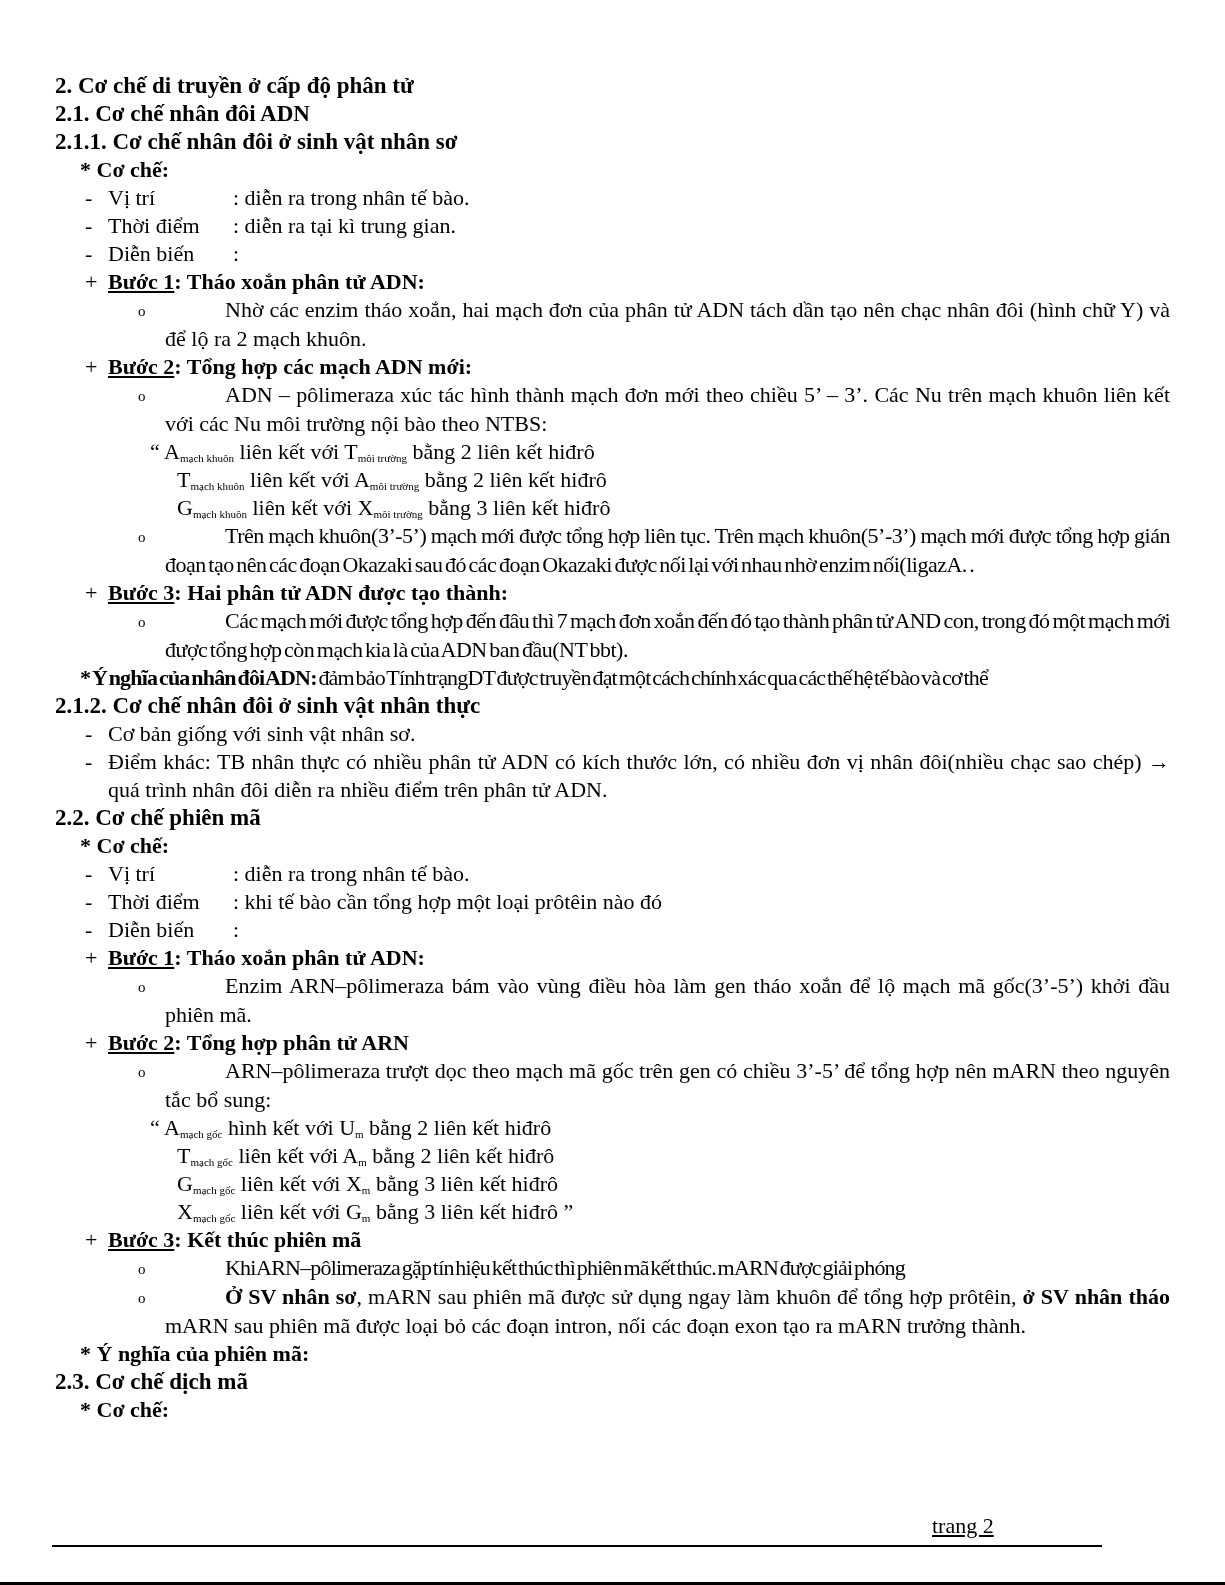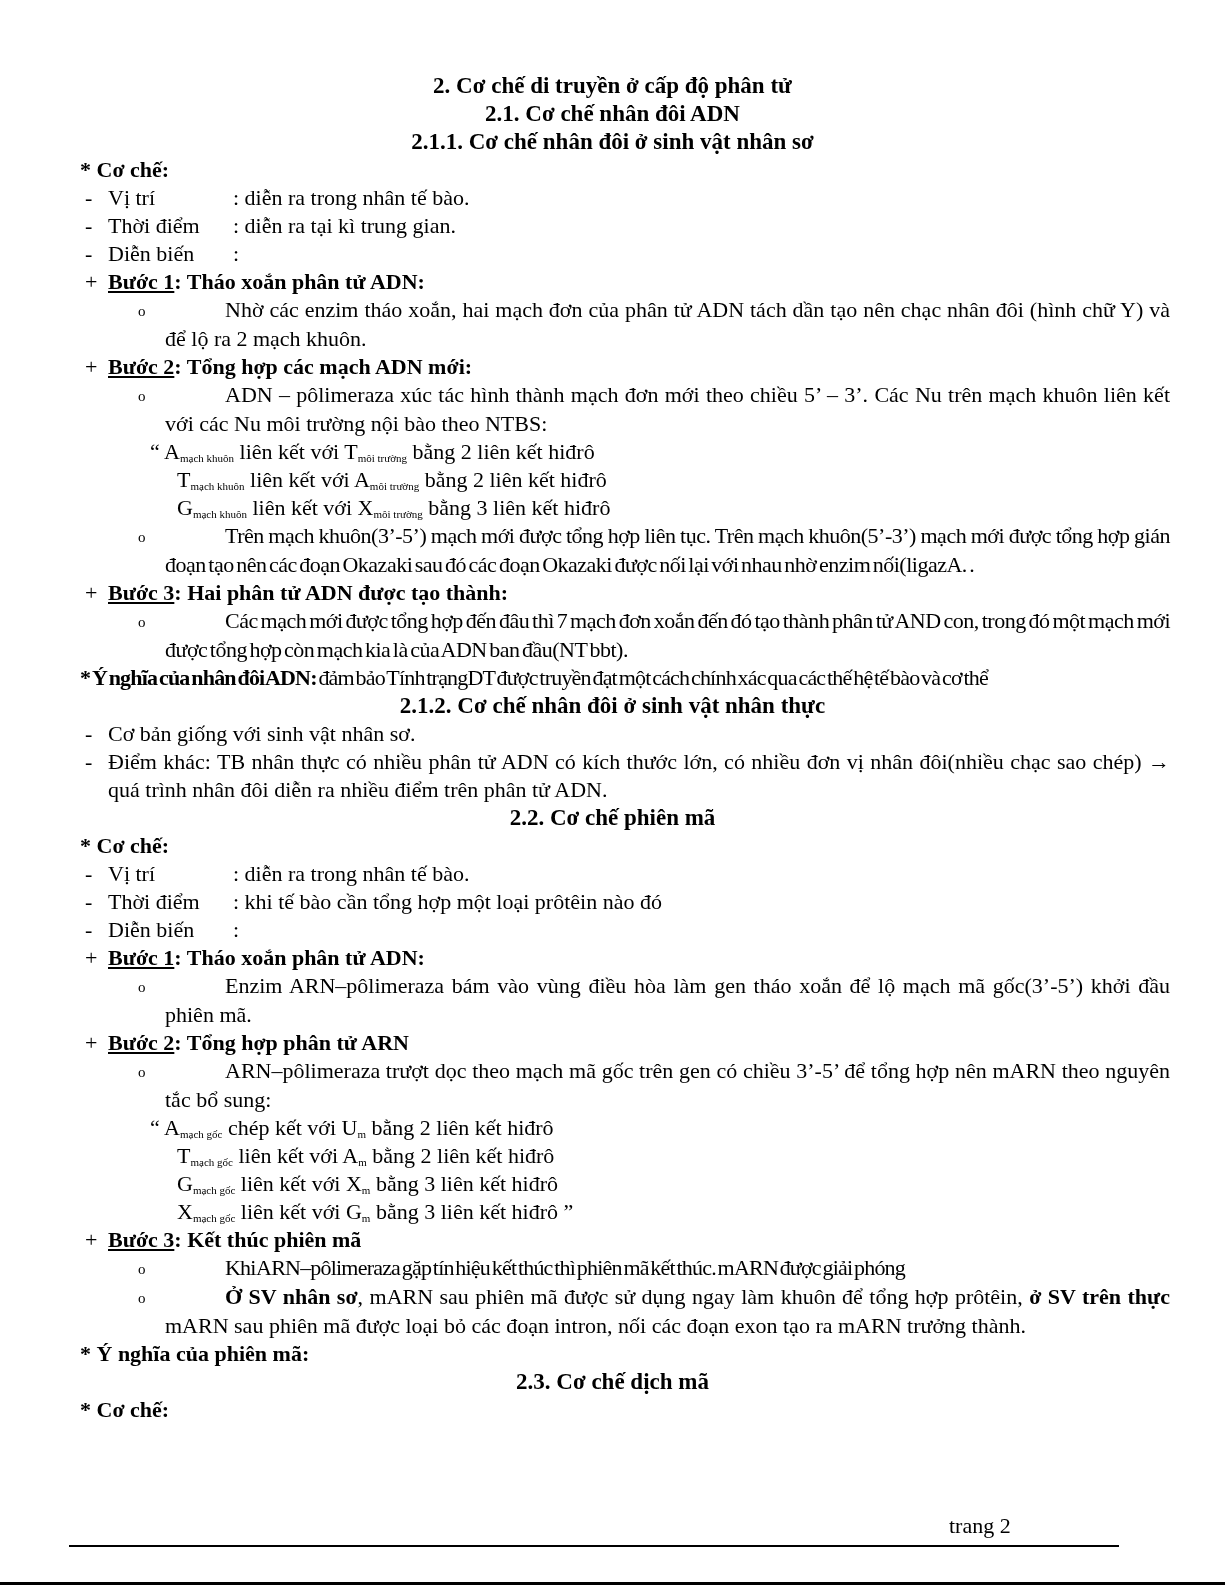--- a/index.html
+++ b/index.html
@@ -15,21 +15,21 @@
     line-height: 28px;
     color: #000;
   }
   .page {
     position: absolute;
     left: 0; top: 0; right: 0; bottom: 0;
     padding: 72px 55px 0 55px;
   }
   .blk { position: relative; }
   
-  .h   { font-weight: bold; font-size: 23px; text-align: center; }
+  .h   { font-weight: bold; font-size: 23px; }
   
   .star { padding-left: 25px; }
   
   .dash, .step {
     padding-left: 53px;
     text-indent: -23px;
     text-align: justify;
   }
   .marker {
     display: inline-block;
@@ -60,23 +60,24 @@
   .tight2 { letter-spacing: -0.8px; word-spacing: -3px; font-family: Liberation Serif, serif; }
 
   .b { font-weight: bold; }
   .i { }
   .u { text-decoration: underline; }
   .sub { font-size: 11px; vertical-align: -3px; line-height: 0; }
   .col { display: inline-block; width: 125px; text-indent: 0; }
 
   .footer {
     position: absolute;
-    left: 69px;
+    left: 52px;
     top: 1512px;
     width: 1115px;
+    text-decoration: underline;
   }
   .pagenum {
     margin-left: 880px;
     font-size: 22px;
   }
   .footer-rule {
     margin-top: 5px;
     width: 1050px;
     border-top: 2px solid #000;
     height: 0;
@@ -117,27 +118,27 @@
       <div class="blk dash"><span class="marker">-</span><span>Điểm khác: TB nhân thực có nhiều phân tử ADN có kích thước lớn, có nhiều đơn vị nhân đôi(nhiều chạc sao chép) → quá trình nhân đôi diễn ra nhiều điểm trên phân tử ADN.</span></div>
       <div class="blk h"><span class="b">2.2. Cơ chế phiên mã</span></div>
       <div class="blk star"><span class="b">* Cơ chế:</span></div>
       <div class="blk dash"><span class="marker">-</span><span class="col">Vị trí</span><span>: diễn ra trong nhân tế bào.</span></div>
       <div class="blk dash"><span class="marker">-</span><span class="col">Thời điểm</span><span>: khi tế bào cần tổng hợp một loại prôtêin nào đó</span></div>
       <div class="blk dash"><span class="marker">-</span><span class="col">Diễn biến</span><span>:</span></div>
       <div class="blk step"><span class="marker">+</span><span class="b i u">Bước 1</span><span class="b i">: Tháo xoắn phân tử ADN:</span></div>
       <div class="blk bullet"><span class="marker">o</span><span>Enzim ARN–pôlimeraza bám vào vùng điều hòa làm gen tháo xoắn để lộ mạch mã gốc(3’-5’) khởi đầu phiên mã.</span></div>
       <div class="blk step"><span class="marker">+</span><span class="b i u">Bước 2</span><span class="b i">: Tổng hợp phân tử ARN</span></div>
       <div class="blk bullet"><span class="marker">o</span><span>ARN–pôlimeraza trượt dọc theo mạch mã gốc trên gen có chiều 3’-5’ để tổng hợp nên mARN theo nguyên tắc bổ sung:</span></div>
-      <div class="blk pair1"><span>“ A</span><span class="sub">mạch gốc</span><span> chép kết với U</span><span class="sub">m</span><span> bằng 2 liên kết hiđrô</span></div>
+      <div class="blk pair1"><span>“ A</span><span class="sub">mạch gốc</span><span> hình kết với U</span><span class="sub">m</span><span> bằng 2 liên kết hiđrô</span></div>
       <div class="blk pair2"><span>T</span><span class="sub">mạch gốc</span><span> liên kết với A</span><span class="sub">m</span><span> bằng 2 liên kết hiđrô</span></div>
       <div class="blk pair2"><span>G</span><span class="sub">mạch gốc</span><span> liên kết với X</span><span class="sub">m</span><span> bằng 3 liên kết hiđrô</span></div>
       <div class="blk pair2"><span>X</span><span class="sub">mạch gốc</span><span> liên kết với G</span><span class="sub">m</span><span> bằng 3 liên kết hiđrô ”</span></div>
       <div class="blk step"><span class="marker">+</span><span class="b i u">Bước 3</span><span class="b i">: Kết thúc phiên mã</span></div>
       <div class="blk bullet tight2"><span class="marker">o</span><span>Khi ARN–pôlimeraza gặp tín hiệu kết thúc thì phiên mã kết thúc. mARN được giải phóng</span></div>
-      <div class="blk bullet"><span class="marker">o</span><span class="b">Ở SV nhân sơ</span><span>, mARN sau phiên mã được sử dụng ngay làm khuôn để tổng hợp prôtêin, </span><span class="b">ở SV trên thực</span><span> mARN sau phiên mã được loại bỏ các đoạn intron, nối các đoạn exon tạo ra mARN trưởng thành.</span></div>
+      <div class="blk bullet"><span class="marker">o</span><span class="b">Ở SV nhân sơ</span><span>, mARN sau phiên mã được sử dụng ngay làm khuôn để tổng hợp prôtêin, </span><span class="b">ở SV nhân tháo</span><span> mARN sau phiên mã được loại bỏ các đoạn intron, nối các đoạn exon tạo ra mARN trưởng thành.</span></div>
       <div class="blk star"><span class="b">* Ý nghĩa của phiên mã:</span></div>
       <div class="blk h"><span class="b">2.3. Cơ chế dịch mã</span></div>
       <div class="blk star"><span class="b">* Cơ chế:</span></div>
     </div>
 </div>
 
 <div class="footer">
   <div class="pagenum">trang 2</div>
   <div class="footer-rule"></div>
 </div>

